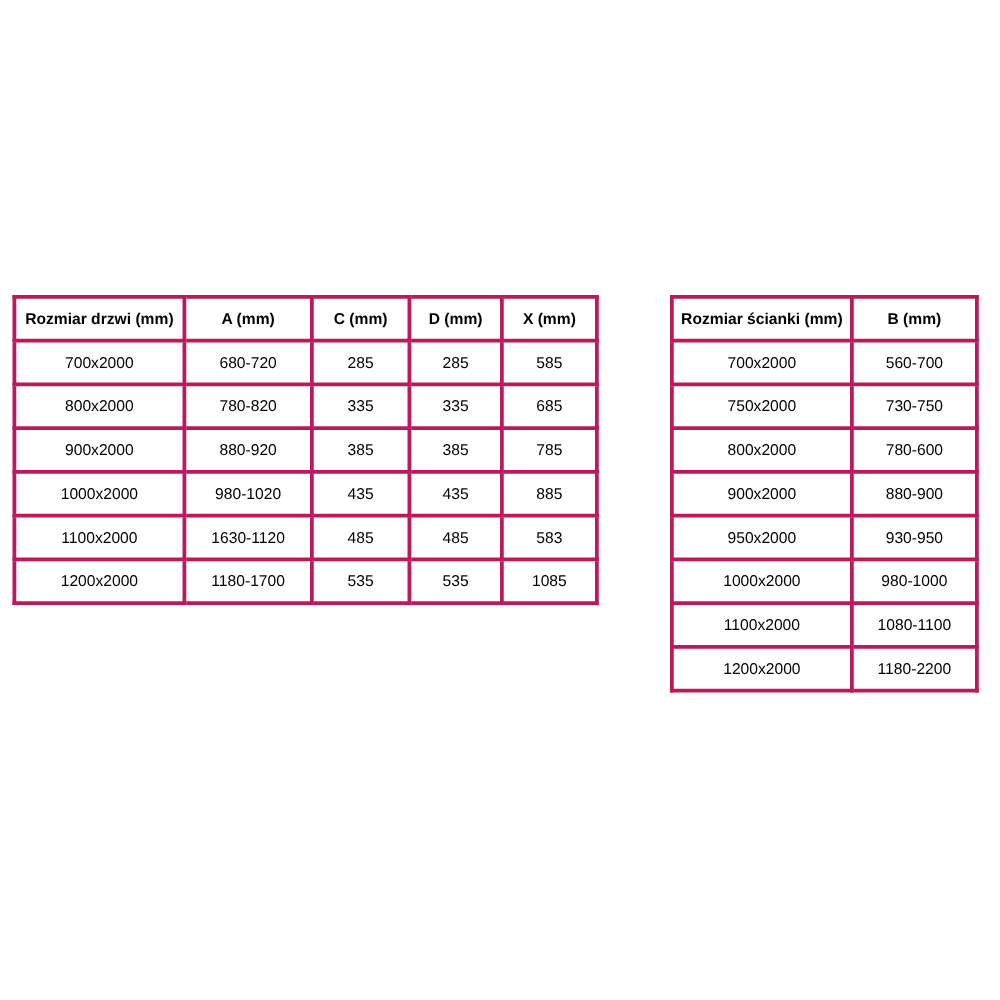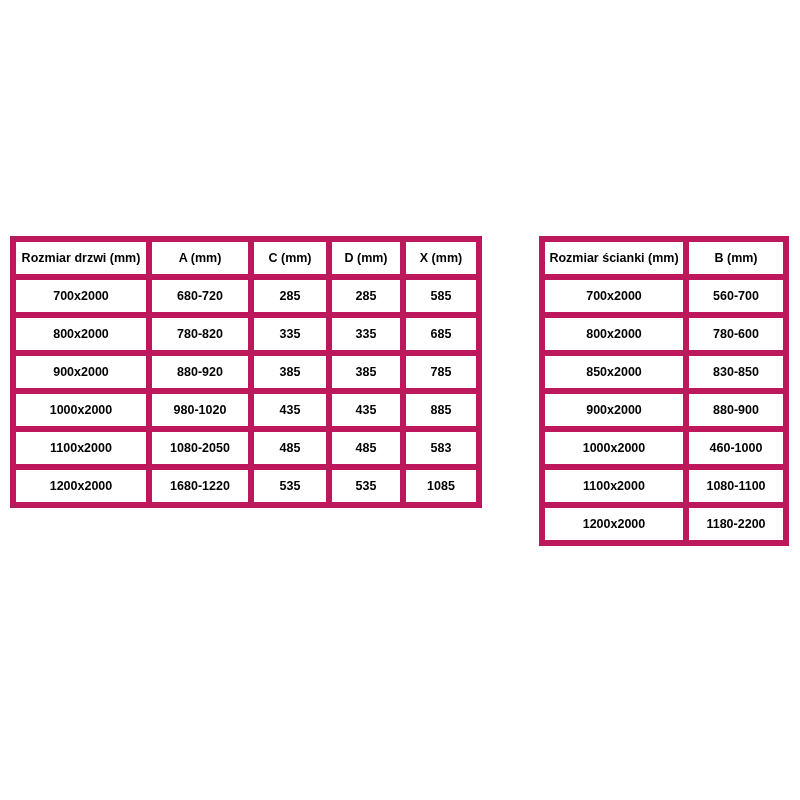--- a/index.html
+++ b/index.html
@@ -28,34 +28,34 @@
     margin-left: 10px;
   }
   .right-table-holder {
     margin-left: 57px;
   }
   table {
     border-collapse: collapse;
     table-layout: fixed;
   }
   table td, table th {
-    border: 6px solid #be185d;
+    border: 3px solid #be185d;
     text-align: center;
     vertical-align: middle;
     font-size: 12.5px;
     padding: 0;
     height: 32px;
     line-height: 32px;
     white-space: nowrap;
   }
   thead th {
     font-weight: bold;
   }
   tbody td {
-    font-weight: bold;
+    font-weight: normal;
   }
   
   .doors col.c0 { width: 136px; }
   .doors col.c1 { width: 102px; }
   .doors col.c2 { width: 78px; }
   .doors col.c3 { width: 74px; }
   .doors col.c4 { width: 76px; }
   
   .walls col.c0 { width: 144px; }
   .walls col.c1 { width: 100px; }
@@ -107,28 +107,28 @@
         </tr>
         <tr>
           <td>1000x2000</td>
           <td>980-1020</td>
           <td>435</td>
           <td>435</td>
           <td>885</td>
         </tr>
         <tr>
           <td>1100x2000</td>
-          <td>1080-2050</td>
+          <td>1630-1120</td>
           <td>485</td>
           <td>485</td>
           <td>583</td>
         </tr>
         <tr>
           <td>1200x2000</td>
-          <td>1680-1220</td>
+          <td>1180-1700</td>
           <td>535</td>
           <td>535</td>
           <td>1085</td>
         </tr>
       </tbody>
     </table>
   </div>
 
   <div class="right-table-holder">
     <table class="walls">
@@ -141,34 +141,38 @@
           <th>Rozmiar ścianki (mm)</th>
           <th>B (mm)</th>
         </tr>
       </thead>
       <tbody>
         <tr>
           <td>700x2000</td>
           <td>560-700</td>
         </tr>
         <tr>
+          <td>750x2000</td>
+          <td>730-750</td>
+        </tr>
+        <tr>
           <td>800x2000</td>
           <td>780-600</td>
-        </tr>
-        <tr>
-          <td>850x2000</td>
-          <td>830-850</td>
         </tr>
         <tr>
           <td>900x2000</td>
           <td>880-900</td>
         </tr>
         <tr>
+          <td>950x2000</td>
+          <td>930-950</td>
+        </tr>
+        <tr>
           <td>1000x2000</td>
-          <td>460-1000</td>
+          <td>980-1000</td>
         </tr>
         <tr>
           <td>1100x2000</td>
           <td>1080-1100</td>
         </tr>
         <tr>
           <td>1200x2000</td>
           <td>1180-2200</td>
         </tr>
       </tbody>

